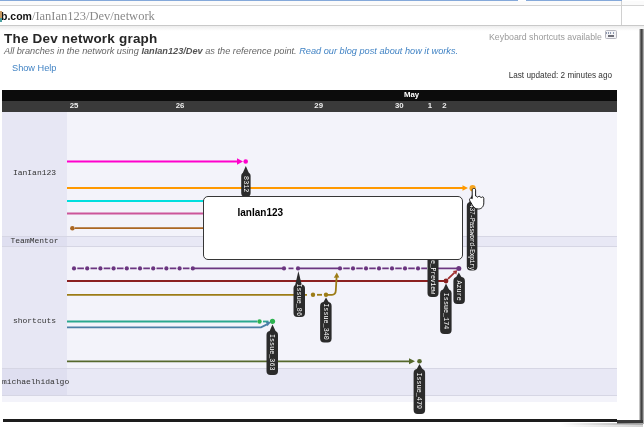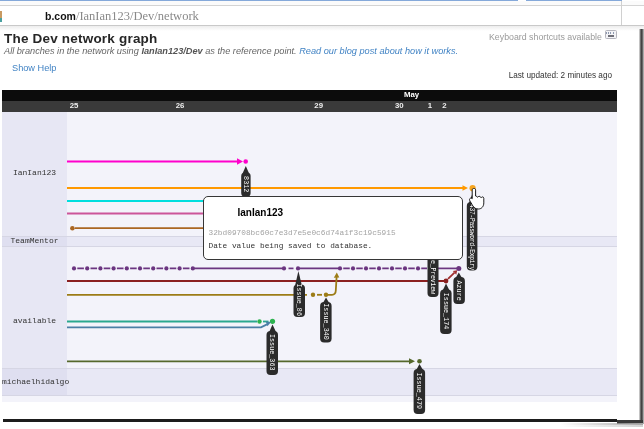--- a/index.html
+++ b/index.html
@@ -10,21 +10,21 @@
 </head>
 <body>
 
 <div class="abs" style="left:0;top:0;width:622px;height:1.2px;background:#85a9da;"></div>
 <div class="abs" style="left:518px;top:0;width:8px;height:1.2px;background:#fff;"></div>
 <div class="abs" style="left:0;top:1.2px;width:644px;height:3.4px;background:#fbfbfb;"></div>
 <div class="abs" style="left:0;top:4.6px;width:644px;height:1px;background:#d4d4d4;"></div>
 <div class="abs" style="left:0;top:5.6px;width:621px;height:18.9px;background:#fff;"></div>
 <div class="abs" style="left:621px;top:1px;width:1px;height:24px;background:#d0d0d0;"></div>
 <div class="abs" style="left:1px;top:5.5px;width:619px;height:17px;line-height:17px;white-space:nowrap;overflow:hidden;">
-  <span style="font-size:10.5px;font-weight:bold;color:#111;padding-left:44px;">b.com</span><span style="font-family:'Liberation Serif',serif;font-size:12.5px;color:#898989;">/IanIan123/Dev/network</span>
+  <span style="font-size:10.5px;font-weight:bold;color:#111;">b.com</span><span style="font-family:'Liberation Serif',serif;font-size:12.5px;color:#898989;">/IanIan123/Dev/network</span>
 </div>
 <div class="abs" style="left:0;top:24.5px;width:644px;height:1px;background:#c9c9c9;"></div>
 <div class="abs" style="left:0;top:25.5px;width:644px;height:5px;background:linear-gradient(#ededed,#ffffff);"></div>
 
 <div class="abs" style="left:638.8px;top:28.5px;width:5.2px;height:395px;background:linear-gradient(90deg,#f2f2f2 0%,#8a8a8a 22%,#3f3f3f 45%,#4a4a4a 62%,#9b9b9b 85%,#c9c9c9 100%);"></div>
 
 <div class="abs" style="left:0;top:10.5px;width:2.2px;height:7px;background:#c89a62;"></div>
 <div class="abs" style="left:0;top:17.5px;width:2.2px;height:4px;background:#4aa0a0;"></div>
 
 <div class="abs" style="left:4px;top:30.5px;font-size:13.5px;font-weight:bold;color:#262626;letter-spacing:0.2px;">The Dev network graph</div>
@@ -48,21 +48,21 @@
 <div class="abs" style="left:439.5px;top:101.3px;width:10px;font-size:7.8px;font-weight:bold;color:#eee;text-align:center;">2</div>
 
 <div class="abs" style="left:2px;top:112px;width:615px;height:290px;background:#f3f3fa;"></div>
 <div class="abs" style="left:2px;top:112px;width:65px;height:284px;background:#e7e7f4;"></div>
 
 <div class="abs" style="left:2px;top:236px;width:615px;height:11px;background:rgba(196,196,226,0.22);border-top:1px solid #d6d6e4;border-bottom:1px solid #d6d6e4;box-sizing:border-box;"></div>
 <div class="abs" style="left:2px;top:368px;width:615px;height:28px;background:rgba(196,196,226,0.22);border-top:1px solid #d6d6e4;border-bottom:1px solid #d6d6e4;box-sizing:border-box;"></div>
 
 <div class="abs mono" style="left:2px;top:168.3px;width:65px;font-size:8px;color:#333;text-align:center;">IanIan123</div>
 <div class="abs mono" style="left:2px;top:235.6px;width:65px;font-size:8px;color:#333;text-align:center;">TeamMentor</div>
-<div class="abs mono" style="left:2px;top:315.8px;width:65px;font-size:8px;color:#333;text-align:center;">available</div>
+<div class="abs mono" style="left:2px;top:315.8px;width:65px;font-size:8px;color:#333;text-align:center;">shortcuts</div>
 <div class="abs mono" style="left:2px;top:376.5px;width:65px;font-size:8px;color:#333;text-align:right;white-space:nowrap;">michaelhidalgo</div>
 
 <div class="abs" style="left:3px;top:419.3px;width:614px;height:3.2px;background:#1d1d1d;"></div>
 <div class="abs" style="left:617px;top:419.8px;width:26px;height:4px;background:#3a3a3a;"></div>
 <div class="abs" style="left:560px;top:423px;width:83px;height:2px;background:linear-gradient(90deg,rgba(170,170,170,0),#a8a8a8);"></div>
 <div class="abs" style="left:560px;top:425px;width:83px;height:1.5px;background:linear-gradient(90deg,rgba(210,210,210,0),#d2d2d2);"></div>
 
 <svg class="abs" style="left:0;top:0;" width="644" height="429" viewBox="0 0 644 429">
 
   <g stroke-width="1.8" fill="none">
@@ -167,19 +167,17 @@
     <text transform="translate(270.2,334.0) rotate(90)">Issue_363</text>
 
     <polygon points="419.5,364 416.2,370 423,370" fill="#2b2b2b"></polygon>
     <rect x="413.6" y="369" width="11.5" height="45" rx="4" fill="#2b2b2b"></rect>
     <text transform="translate(417.3,372.5) rotate(90)">Issue_479</text>
   </g>
 </svg>
 
 <div class="abs" style="left:202.5px;top:195.5px;width:258px;height:62.5px;background:#fff;border:1.7px solid #363636;border-radius:5px;">
   <div class="abs" style="left:34px;top:10px;font-size:10px;font-weight:bold;color:#000;">IanIan123</div>
-  <div class="abs mono" style="left:5px;top:32px;font-size:7.8px;color:#a3a3a3;white-space:nowrap;">32bd09708bc60c7e3d7e5e0c6d74a1f3c19c5915</div>
-  <div class="abs mono" style="left:5px;top:45.5px;font-size:7.8px;color:#333;white-space:nowrap;">Date value being saved to database.</div>
 </div>
 
 <svg class="abs" style="left:468.6px;top:187.6px;" width="18" height="23" viewBox="0 0 18 23">
   <path d="M4.9,0.3 C4,0.3 3.2,1 3.2,2.1 L3.2,10.7 C2.7,10.1 1.9,9.9 1.2,10.3 C0.5,10.7 0.3,11.6 0.7,12.4 C1.3,13.6 2.9,16.3 3.8,17.8 C5.1,19.9 6.7,21 9.4,21 C12.5,21 14.8,18.5 14.8,14.9 L14.8,10.3 C14.8,9.5 14.2,8.9 13.5,8.9 C13,8.9 12.5,9.2 12.3,9.6 L11.8,9.5 C11.6,8.8 11,8.3 10.2,8.3 C9.6,8.3 9,8.7 8.8,9.2 L8.2,9.1 C8,8.5 7.4,8 6.6,8 L6.6,2.1 C6.6,1 5.8,0.3 4.9,0.3 Z" fill="#ffffff" stroke="#000000" stroke-width="0.9" stroke-linejoin="round"></path>
 </svg>
 
 </body></html>

